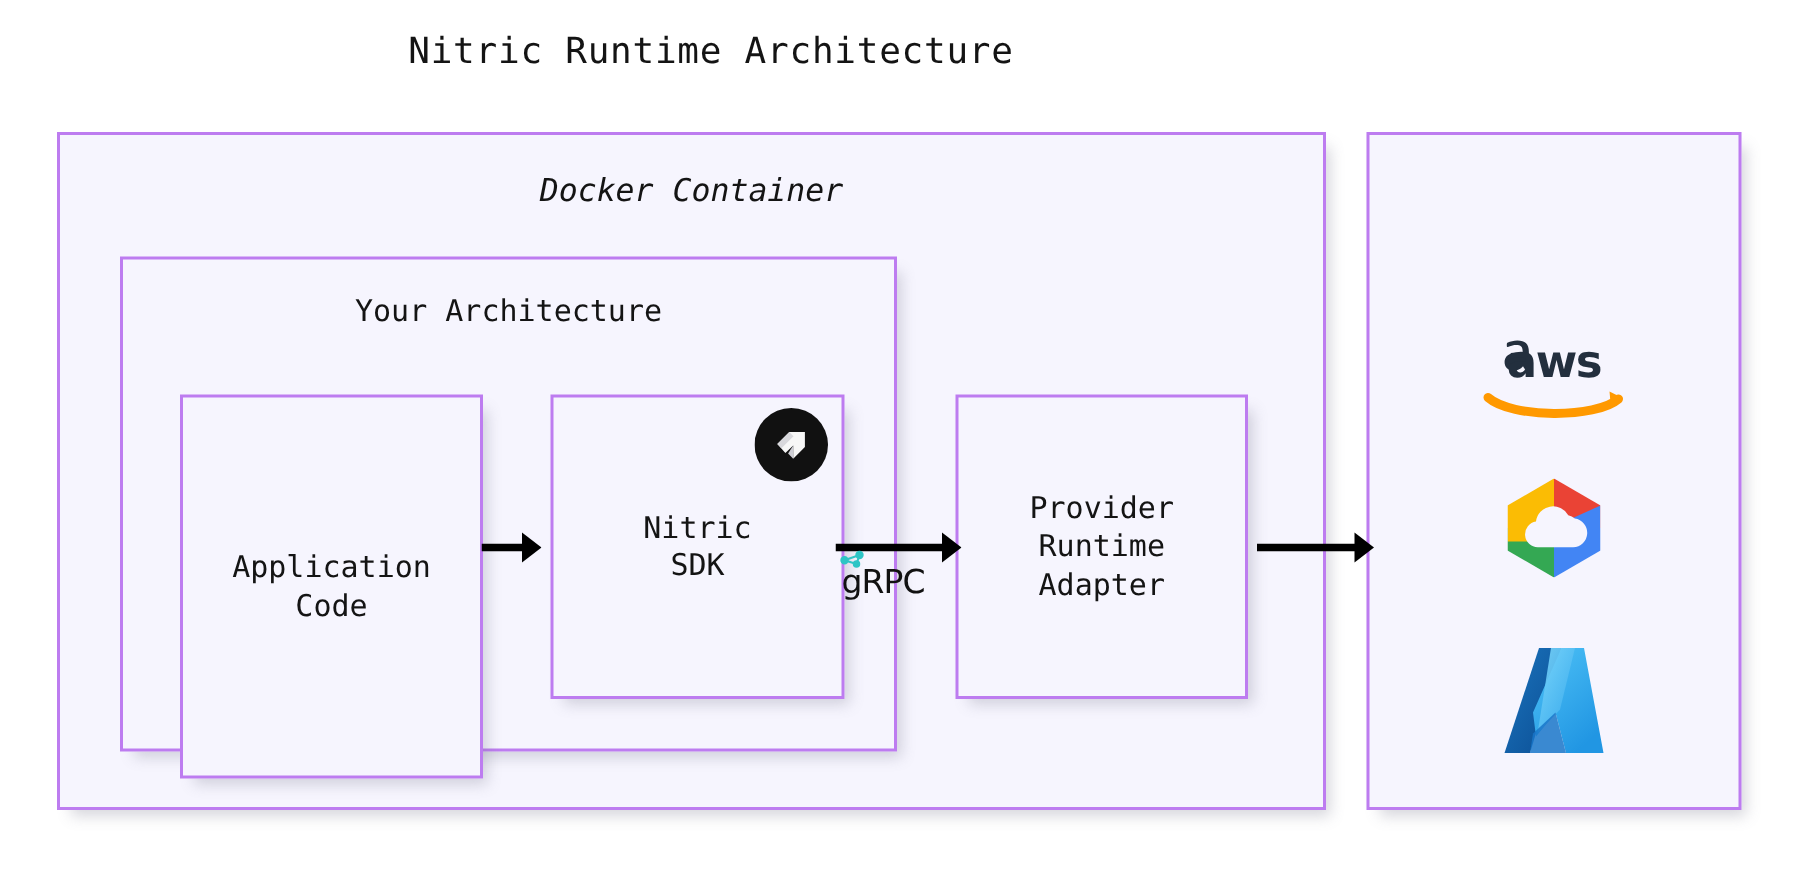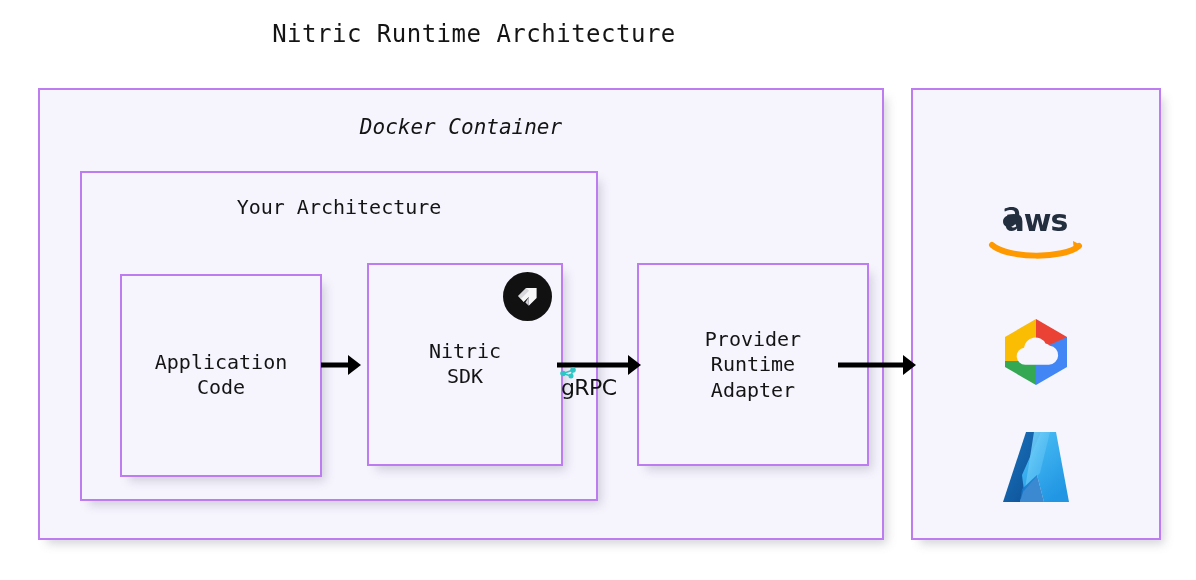--- a/index.html
+++ b/index.html
@@ -73,34 +73,34 @@
     height: 330px;
   }
   #your-application-title {
     top: 22px;
     font-size: 20px;
   }
 
   
   #application-code-box {
     left: 120px;
-    top: 274px;
+    top: 263px;
     width: 202px;
-    height: 203px;
+    height: 256px;
   }
   #nitric-sdk-box {
     left: 367px;
     top: 263px;
     width: 196px;
     height: 203px;
   }
   #provider-adapter-box {
     left: 637px;
     top: 263px;
-    width: 232px;
+    width: 195px;
     height: 203px;
   }
   .leaf-label {
     top: 50%;
     transform: translateY(-50%);
     font-size: 20px;
   }
 
   
   #cloud-service-apis {
@@ -114,21 +114,21 @@
     font-size: 21px;
   }
   .cloud-logo-slot {
     position: absolute;
     left: 0;
     width: 100%;
     display: flex;
     align-items: center;
     justify-content: center;
   }
-  #aws-logo-slot  { top: 102px; height: 80px; align-items: center; }
+  #aws-logo-slot  { top: 122px; height: 80px; align-items: center; }
   #gcp-logo-slot  { top: 222px; height: 80px; }
   #azure-logo-slot{ top: 334px; height: 86px; }
 
   
   .arrow {
     position: absolute;
     height: 26px;
     display: block;
   }
   #arrow-code-to-sdk   { left: 321px; top: 352px; width: 40px; }

